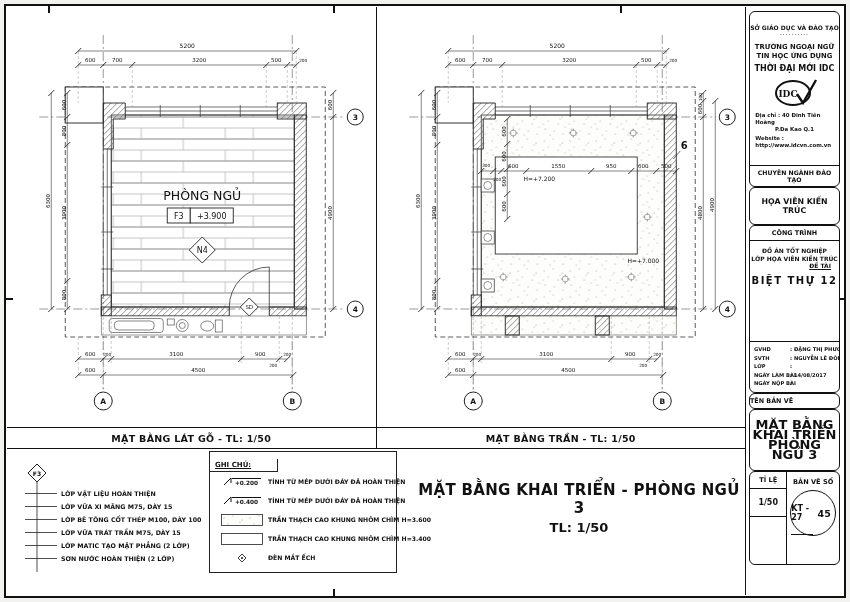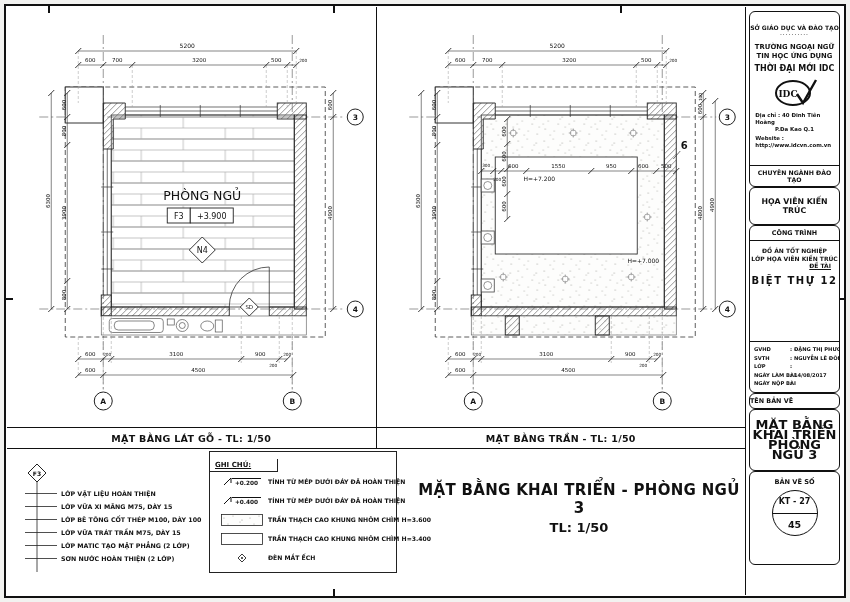--- a/index.html
+++ b/index.html
@@ -59,21 +59,21 @@
   .tb-field { display:flex; font-size:5.2px; font-weight:bold; line-height:8.6px; white-space:nowrap; }
   .tb-field-label { width:36px; flex-shrink:0; }
   .tb-namebar { padding:3px 0; font-size:6.4px; font-weight:bold; }
   .tb-dwgname { height:62px; display:flex; flex-direction:column; align-items:center; justify-content:center; text-align:center; font-size:13px; font-weight:bold; line-height:10px; }
   .tb-scalebox { height:94px; display:flex; }
   .tb-scale-col { width:42%; border-right:1.2px solid #111; display:flex; flex-direction:column; }
   .tb-scale-head { border-bottom:1.2px solid #111; text-align:center; font-size:6.6px; font-weight:bold; padding:4px 0; }
   .tb-scale-val { text-align:center; font-size:8px; font-weight:bold; padding:9px 0; border-bottom:1.2px solid #111; }
   .tb-num-col { flex:1; display:flex; flex-direction:column; align-items:center; }
   .tb-num-head { font-size:6.6px; font-weight:bold; padding:6px 0 2px 0; }
-  .tb-circle { width:46px; height:46px; border:1.4px solid #111; border-radius:50%; display:flex; flex-direction:column; margin-top:2px; }
+  .tb-circle { width:46px; height:46px; border:1.4px solid #111; border-radius:50%; display:flex; margin-top:2px; }
   .tb-circle-top { flex:1; display:flex; align-items:center; justify-content:center; border-bottom:1.2px solid #111; font-size:8px; font-weight:bold; }
   .tb-circle-bot { flex:1; display:flex; align-items:center; justify-content:center; font-size:9.5px; font-weight:bold; }
 
   
   .dashdot { stroke:#555; stroke-width:.6; stroke-dasharray:9 3 2 3; }
   .dashed-boundary { fill:none; stroke:#333; stroke-width:.8; stroke-dasharray:5 3; }
   .wallh { fill:url(#pat-hatch); stroke:#222; stroke-width:.9; }
   .thin { stroke:#333; stroke-width:.7; fill:none; }
   .dim-line { stroke:#333; stroke-width:.6; fill:none; }
   .tick { stroke:#222; stroke-width:.9; fill:none; }
@@ -499,20 +499,24 @@
       </div>
 
       <div class="tb-box tb-namebar">TÊN BẢN VẼ</div>
 
       <div class="tb-box tb-dwgname">
         <div>MẶT BẰNG KHAI TRIỂN</div>
         <div>PHÒNG NGỦ 3</div>
       </div>
 
       <div class="tb-box tb-scalebox">
+        <div class="tb-scale-col">
+          <div class="tb-scale-head">TỈ LỆ</div>
+          <div class="tb-scale-val">1/50</div>
+        </div>
         <div class="tb-num-col">
           <div class="tb-num-head">BẢN VẼ SỐ</div>
           <div class="tb-circle">
             <div class="tb-circle-top">KT - 27</div>
             <div class="tb-circle-bot">45</div>
           </div>
         </div>
       </div>
     </aside>
   </div>

